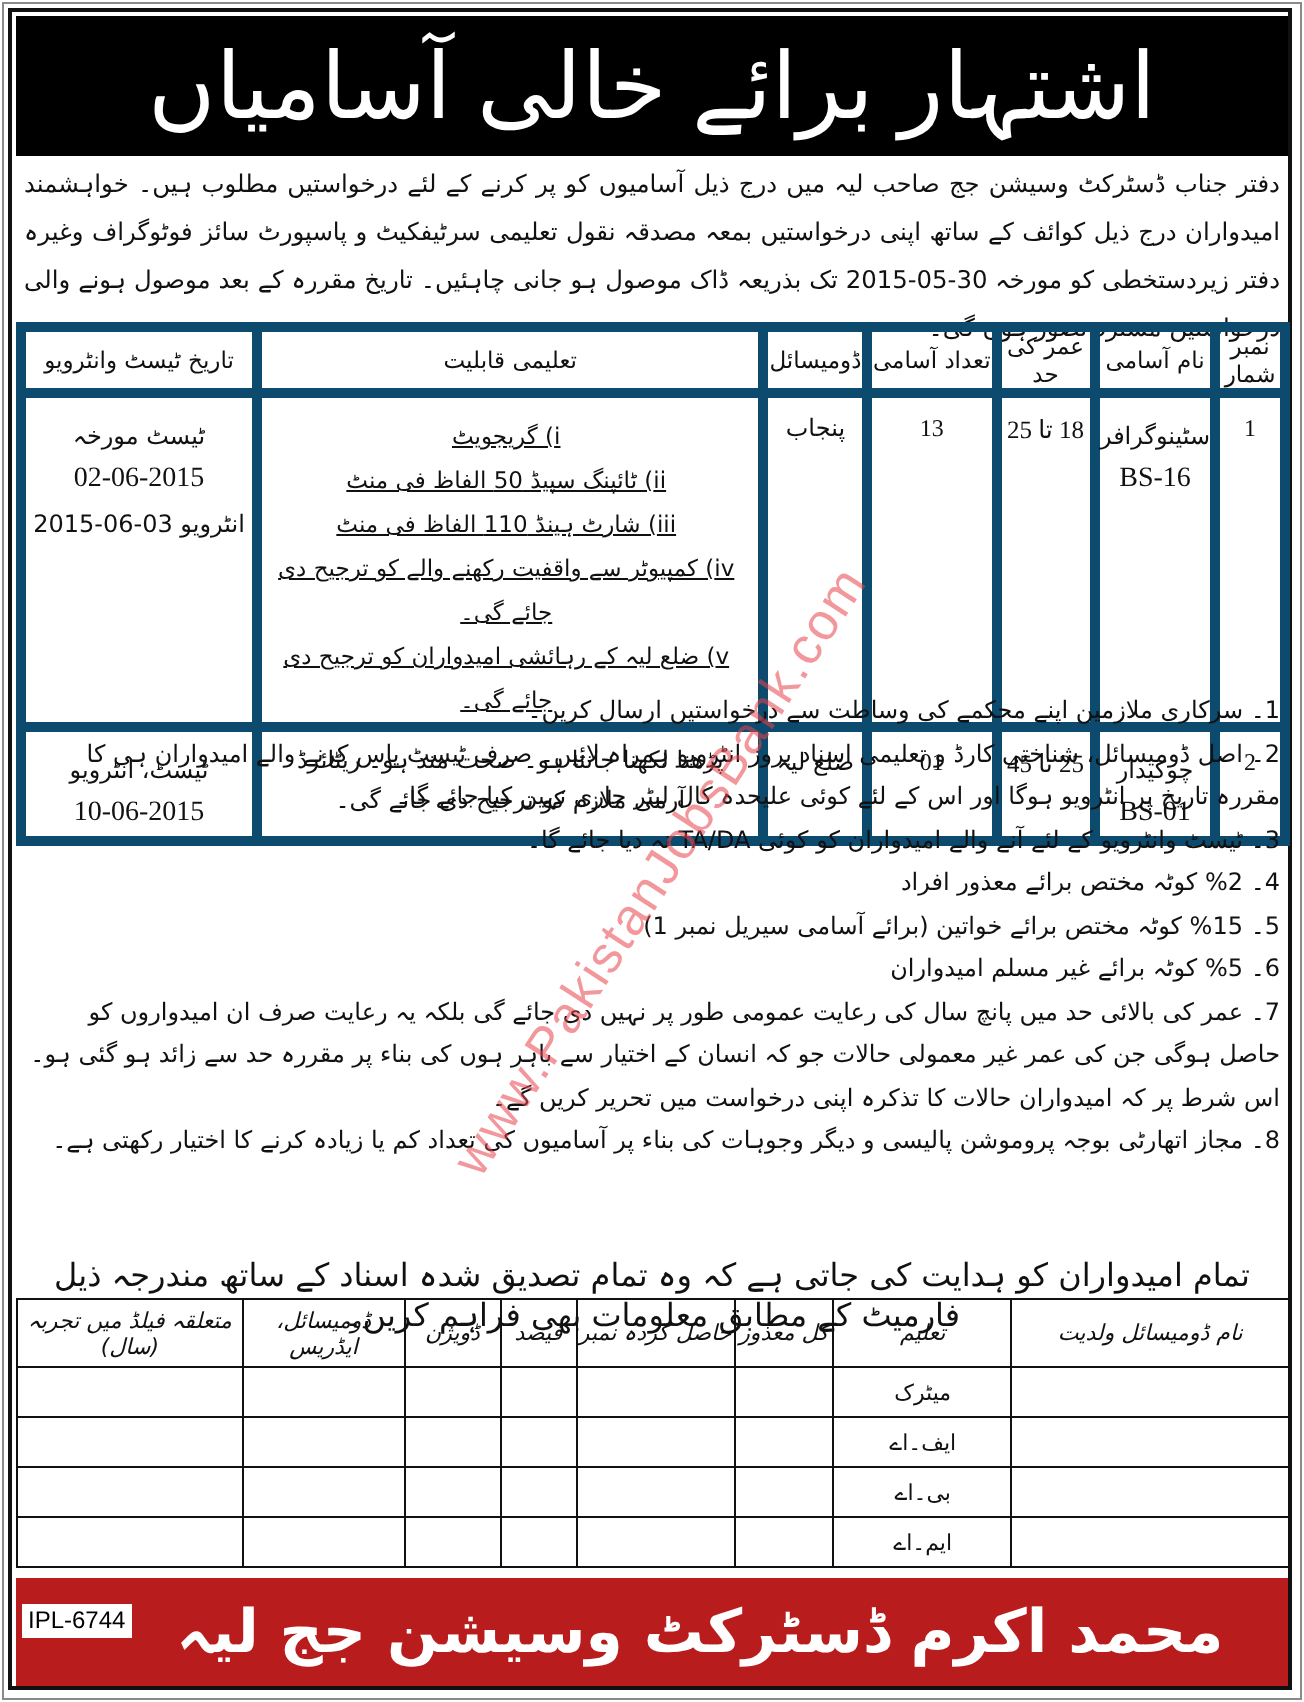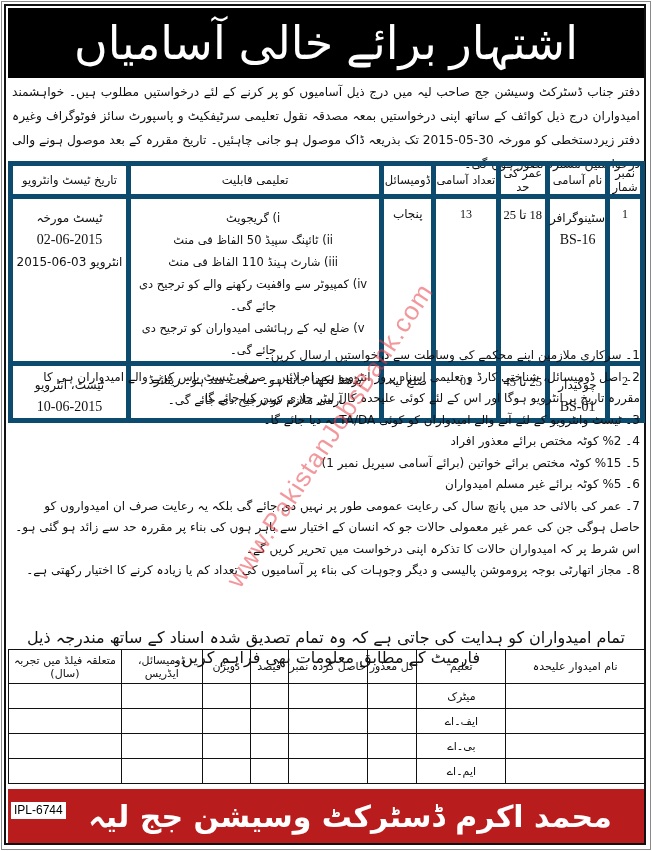--- a/index.html
+++ b/index.html
@@ -33,21 +33,21 @@
     position: absolute; left: 8px; top: 161px; width: 637px;
   }
   .jobs-table th, .jobs-table td {
     border: 5px solid #0c4a6e; font-weight: normal; vertical-align: top; text-align: center;
     font-size: 12px;
   }
   .jobs-table th { height: 32px; vertical-align: middle; font-size: 11.5px; }
   .jobs-table tr.row1 td { height: 150px; }
   .jobs-table tr.row2 td { height: 45px; }
   .cell-lines div { line-height: 22px; }
-  .qual-list { text-align: right; padding-right: 4px; }
+  .qual-list { text-align: right; padding-right: 4px; text-decoration: underline; }
   .qual-list div { line-height: 22px; font-size: 11.5px; }
   .qual-para { text-align: right; padding: 4px 4px 0 4px; font-size: 11.5px; line-height: 20px; }
   .latin { font-family: "Liberation Serif", serif; font-size: 14px; }
   td.pad { padding-top: 8px; }
 
   .notes {
     position: absolute; left: 12px; top: 345px; width: 628px; direction: rtl;
     font-size: 12px; line-height: 21.5px;
   }
   .notes .note { text-align: right; }
@@ -57,21 +57,21 @@
     text-align: center; font-size: 16px; line-height: 20px;
   }
 
   .form-table {
     position: absolute; left: 8px; top: 649px; width: 637px;
   }
   .form-table th, .form-table td {
     border: 1px solid #111; font-weight: normal; text-align: center; font-size: 11px;
     vertical-align: middle;
   }
-  .form-table th { height: 34px; }
+  .form-table th { height: 34px; font-style: italic; }
   .form-table td { height: 25px; font-size: 11px; }
 
   .footer-bar {
     position: absolute; left: 8px; top: 789px; width: 636px; height: 54px;
     background: #b91c1c; color: #fff; display: flex; align-items: center; justify-content: center;
   }
   .footer-title {
     font-family: "DejaVu Sans", sans-serif; font-weight: bold; font-size: 30px; direction: rtl;
     margin-left: 48px;
   }
@@ -178,21 +178,21 @@
     <col style="width:89px">
     <col style="width:50px">
     <col style="width:79px">
     <col style="width:38px">
     <col style="width:48px">
     <col style="width:81px">
     <col style="width:113px">
   </colgroup>
   <tbody>
       <tr>
-    <th>نام امیدوار علیحدہ</th>
+    <th>نام ڈومیسائل ولدیت</th>
     <th>تعلیم</th>
     <th>کل معذور</th>
     <th>حاصل کردہ نمبر</th>
     <th>فیصد</th>
     <th>ڈویژن</th>
     <th>ڈومیسائل، ایڈریس</th>
     <th>متعلقہ فیلڈ میں تجربہ (سال)</th>
   </tr>
   <tr>
     <td></td>

